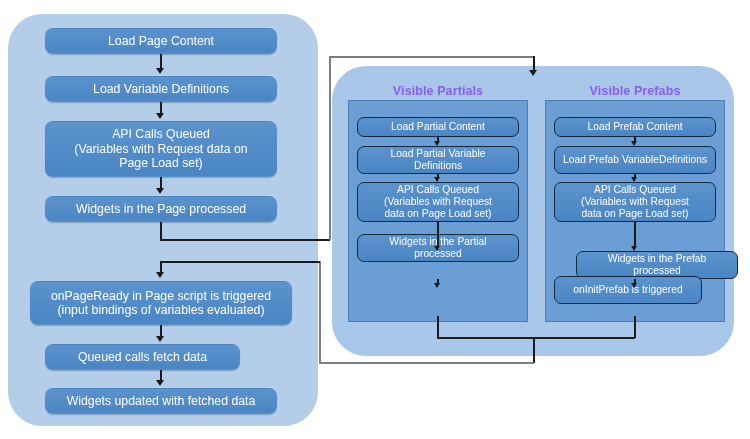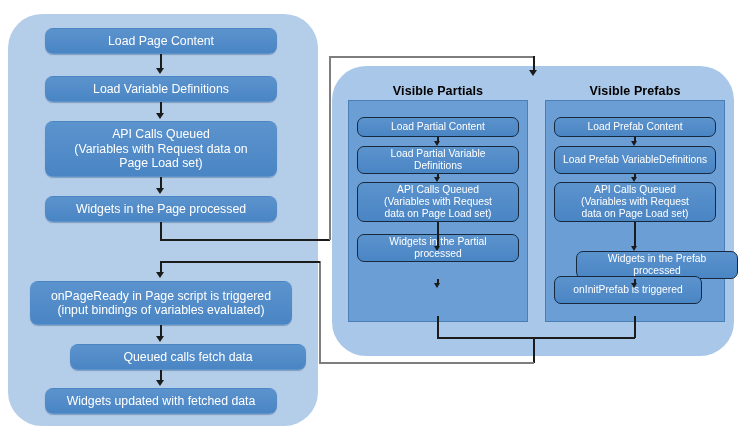--- a/index.html
+++ b/index.html
@@ -17,21 +17,21 @@
     background:#a9c7e8;border-radius:34px;
   }
   .col{
     position:absolute;top:100px;width:180px;height:222px;
     background:#6a9ed4;border:1px solid #4a7fb5;box-sizing:border-box;
   }
   .col.partials{left:348px;}
   .col.prefabs{left:545px;}
   .col-title{
     position:absolute;top:84px;width:180px;text-align:center;
-    font-size:12.5px;color:#000000;font-weight:600;letter-spacing:.1px;
+    font-size:12.5px;color:#8b5cf6;font-weight:600;letter-spacing:.1px;
   }
   .col-title.partials{left:348px;}
   .col-title.prefabs{left:545px;}
 
   
   .box{
     position:absolute;box-sizing:border-box;
     background:linear-gradient(#5b93cd,#4a85c4);
     color:#ffffff;display:flex;align-items:center;justify-content:center;
     text-align:center;line-height:1.17;border-radius:7px;
@@ -85,21 +85,21 @@
 
   <div class="box lvl1" style="left:45px;top:196px;width:232px;height:26px;">
     <span>Widgets in the Page processed</span>
   </div>
 
   <div class="box lvl1" style="left:30px;top:281px;width:262px;height:44px;flex-direction:column;">
     <span>onPageReady in Page script is triggered</span>
     <span>(input bindings of variables evaluated)</span>
   </div>
 
-  <div class="box lvl1" style="left:45px;top:344px;width:236px;height:26px;margin-left:25px;">
+  <div class="box lvl1" style="left:45px;top:344px;width:195px;height:26px;">
     <span>Queued calls fetch data</span>
   </div>
 
   <div class="box lvl1" style="left:45px;top:388px;width:232px;height:26px;">
     <span>Widgets updated with fetched data</span>
   </div>
 
   <div class="ln v" style="left:160px;top:54px;height:16px;"></div>
   <div class="arw" style="left:156px;top:68px;"></div>
 

